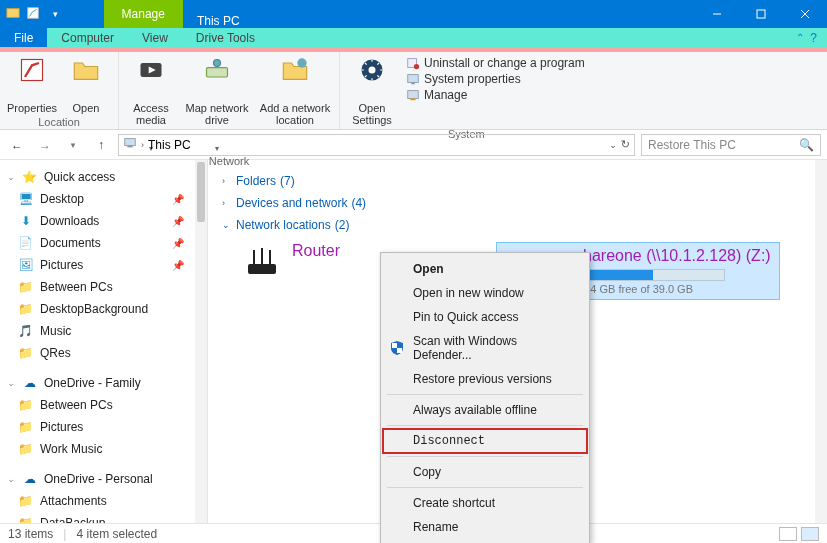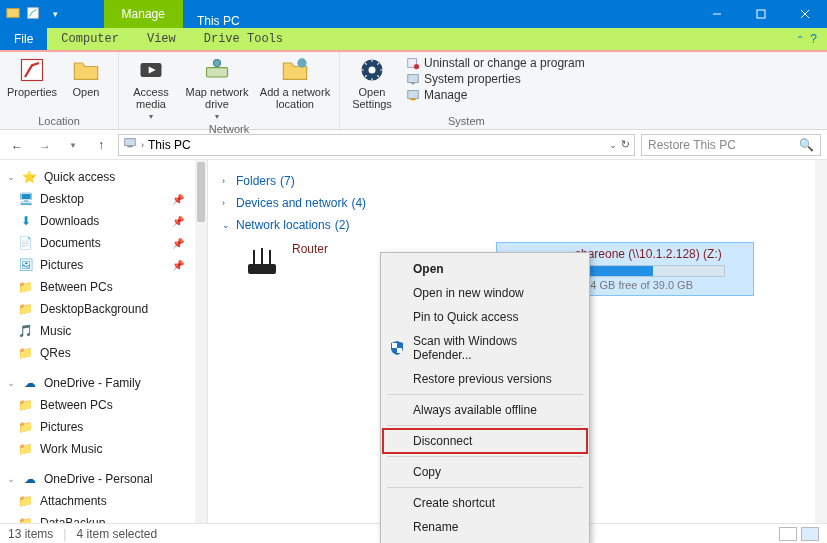--- a/index.html
+++ b/index.html
@@ -11,30 +11,30 @@
 .titlebar .qat svg { width: 14px; height: 14px; }
 .titlebar .sep { width: 1px; background: rgba(255,255,255,.3); margin: 4px 0; }
 .titlebar .tabstrip { display: flex; align-items: flex-end; margin-left: 40px; }
 .titlebar .ctx-tab { background: #7cc300; color: #fff; padding: 4px 18px; font-size: 12px; height: 28px; display:flex; align-items:center; }
 .titlebar .title-txt { padding: 0 14px; display: flex; align-items: center; font-size: 12px; }
 .titlebar .winctrls { margin-left: auto; display: flex; }
 .titlebar .winbtn { width: 44px; display: flex; align-items: center; justify-content: center; }
 .titlebar .winbtn svg { width: 10px; height: 10px; stroke: #fff; }
 
 
-.ribtabs { height: 24px; background: #bef264; border-bottom: 2px solid #fca5a5; display: flex; align-items: stretch; }
+.ribtabs { height: 24px; background: #5eead4; border-bottom: 5px solid #fca5a5; display: flex; align-items: stretch; }
 .ribtabs .file-tab { background: #0078d7; color: #fff; padding: 0 14px; display: flex; align-items: center; }
-.ribtabs .tab { padding: 0 14px; display: flex; align-items: center; color: #444; font-family: Liberation Mono, monospace; }
+.ribtabs .tab { padding: 0 14px; display: flex; align-items: center; color: #444; }
 .ribtabs .collapse { margin-left: auto; padding: 0 10px; display: flex; align-items: center; gap: 6px; color: #0078d7; }
 
 
 .ribbon { height: 78px; background: #f5f6f7; border-bottom: 1px solid #d9d9d9; display: flex; }
 .rgrp { border-right: 1px solid #e3e3e3; padding: 4px 8px 2px; display: flex; flex-direction: column; justify-content: space-between; }
 .rgrp .btns { display: flex; gap: 6px; }
-.rbtn { display: flex; flex-direction: column; align-items: center; justify-content: flex-start; width: 48px; gap: 2px; cursor: default; }
+.rbtn { display: flex; flex-direction: column; align-items: center; justify-content: flex-start; width: 48px; gap: 18px; cursor: default; }
 .rbtn.wide { width: 72px; }
 .rbtn .ricon { width: 28px; height: 28px; display: flex; align-items: center; justify-content: center; }
 .rbtn .rlbl { font-size: 11px; text-align: center; line-height: 1.1; color: #333; }
 .rgrp .glabel { font-size: 11px; color: #666; text-align: center; padding-top: 2px; }
 .ribbon .smalllist { display: flex; flex-direction: column; gap: 2px; padding-left: 4px; }
 .ribbon .smalllist .srow { display: flex; align-items: center; gap: 4px; color: #333; font-size: 11px; }
 .ribbon .smalllist .srow svg { width: 14px; height: 14px; }
 
 
 .navbar { height: 30px; border-bottom: 1px solid #e5e5e5; display: flex; align-items: center; padding: 0 6px; gap: 6px; }
@@ -57,36 +57,36 @@
 .tnode .pin { margin-left: auto; margin-right: 18px; color: #777; font-size: 10px; }
 .tnode .tlabel { font-size: 12px; }
 
 .content { flex: 1; padding: 10px 6px; position: relative; }
 .section { display: flex; align-items: center; gap: 4px; color: #0a5fb5; font-size: 12px; padding: 4px 8px; }
 .section .chv { font-size: 9px; width: 10px; }
 .netitems { display: flex; gap: 34px; padding: 6px 20px 0 28px; }
 .netitem { display: flex; gap: 10px; align-items: flex-start; }
 .netitem .iticon { width: 40px; height: 40px; display:flex; align-items:center; justify-content:center; }
 .netitem .itinfo { min-width: 170px; }
-.netitem .itname { font-size: 12px; color: #7f1d1d; }
+.netitem .itname { font-size: 16px; color: #a21caf; }
 .netitem .itbar { width: 150px; height: 12px; border: 1px solid #b5c9d6; background: #d7e6ef; margin: 4px 0 2px; position: relative; }
 .netitem .itbar .fill { position: absolute; left:0; top:0; bottom:0; width: 52%; background: #2390e8; }
 .netitem .itfree { font-size: 11px; color: #777; }
 .netitem.selected { background: #cde8ff; border: 1px solid #7fc4f7; padding: 4px 8px 4px 4px; }
 .netitem .chk { width: 14px; height: 14px; border: 1px solid #7fc4f7; display:flex; align-items:center; justify-content:center; font-size:10px; color:#0a5fb5; margin-top: 10px; }
 
 .vscroll { position: absolute; right: 0; top: 0; bottom: 0; width: 12px; background: #f3f3f3; }
 
 
 .ctxmenu { position: absolute; left: 380px; top: 252px; width: 210px; background: #f0f0f0; border: 1px solid #bcbcbc; box-shadow: 2px 2px 6px rgba(0,0,0,.25); padding: 4px 2px; z-index: 50; }
 .ctxmenu .mi { padding: 5px 10px 5px 30px; font-size: 12px; color: #222; position: relative; }
 .ctxmenu .mi.bold { font-weight: 600; }
 .ctxmenu .mi .micn { position:absolute; left:6px; top:50%; transform:translateY(-50%); width:16px; height:16px; }
 .ctxmenu .msep { height: 1px; background: #d4d4d4; margin: 3px 4px; }
-.ctxmenu .mi.hl { outline: 2px solid #cf2a2a; outline-offset: -1px; }
+.ctxmenu .mi.hl { outline: 2px solid #cf2a2a; outline-offset: -1px; font-family: Liberation Mono, monospace; }
 
 
 .statusbar { position: absolute; left:0; right:0; bottom:0; height: 20px; border-top: 1px solid #e5e5e5; display: flex; align-items: center; padding: 0 8px; font-size: 11px; color: #555; gap: 10px; }
 .statusbar .vwicons { margin-left: auto; display: flex; gap: 4px; }
 .statusbar .vwicons .vb { width: 18px; height: 14px; border: 1px solid #bbb; }
 
 
 .ico-folder { fill: #f8d26a; stroke: #caa53b; }
 </style>
 </head>

